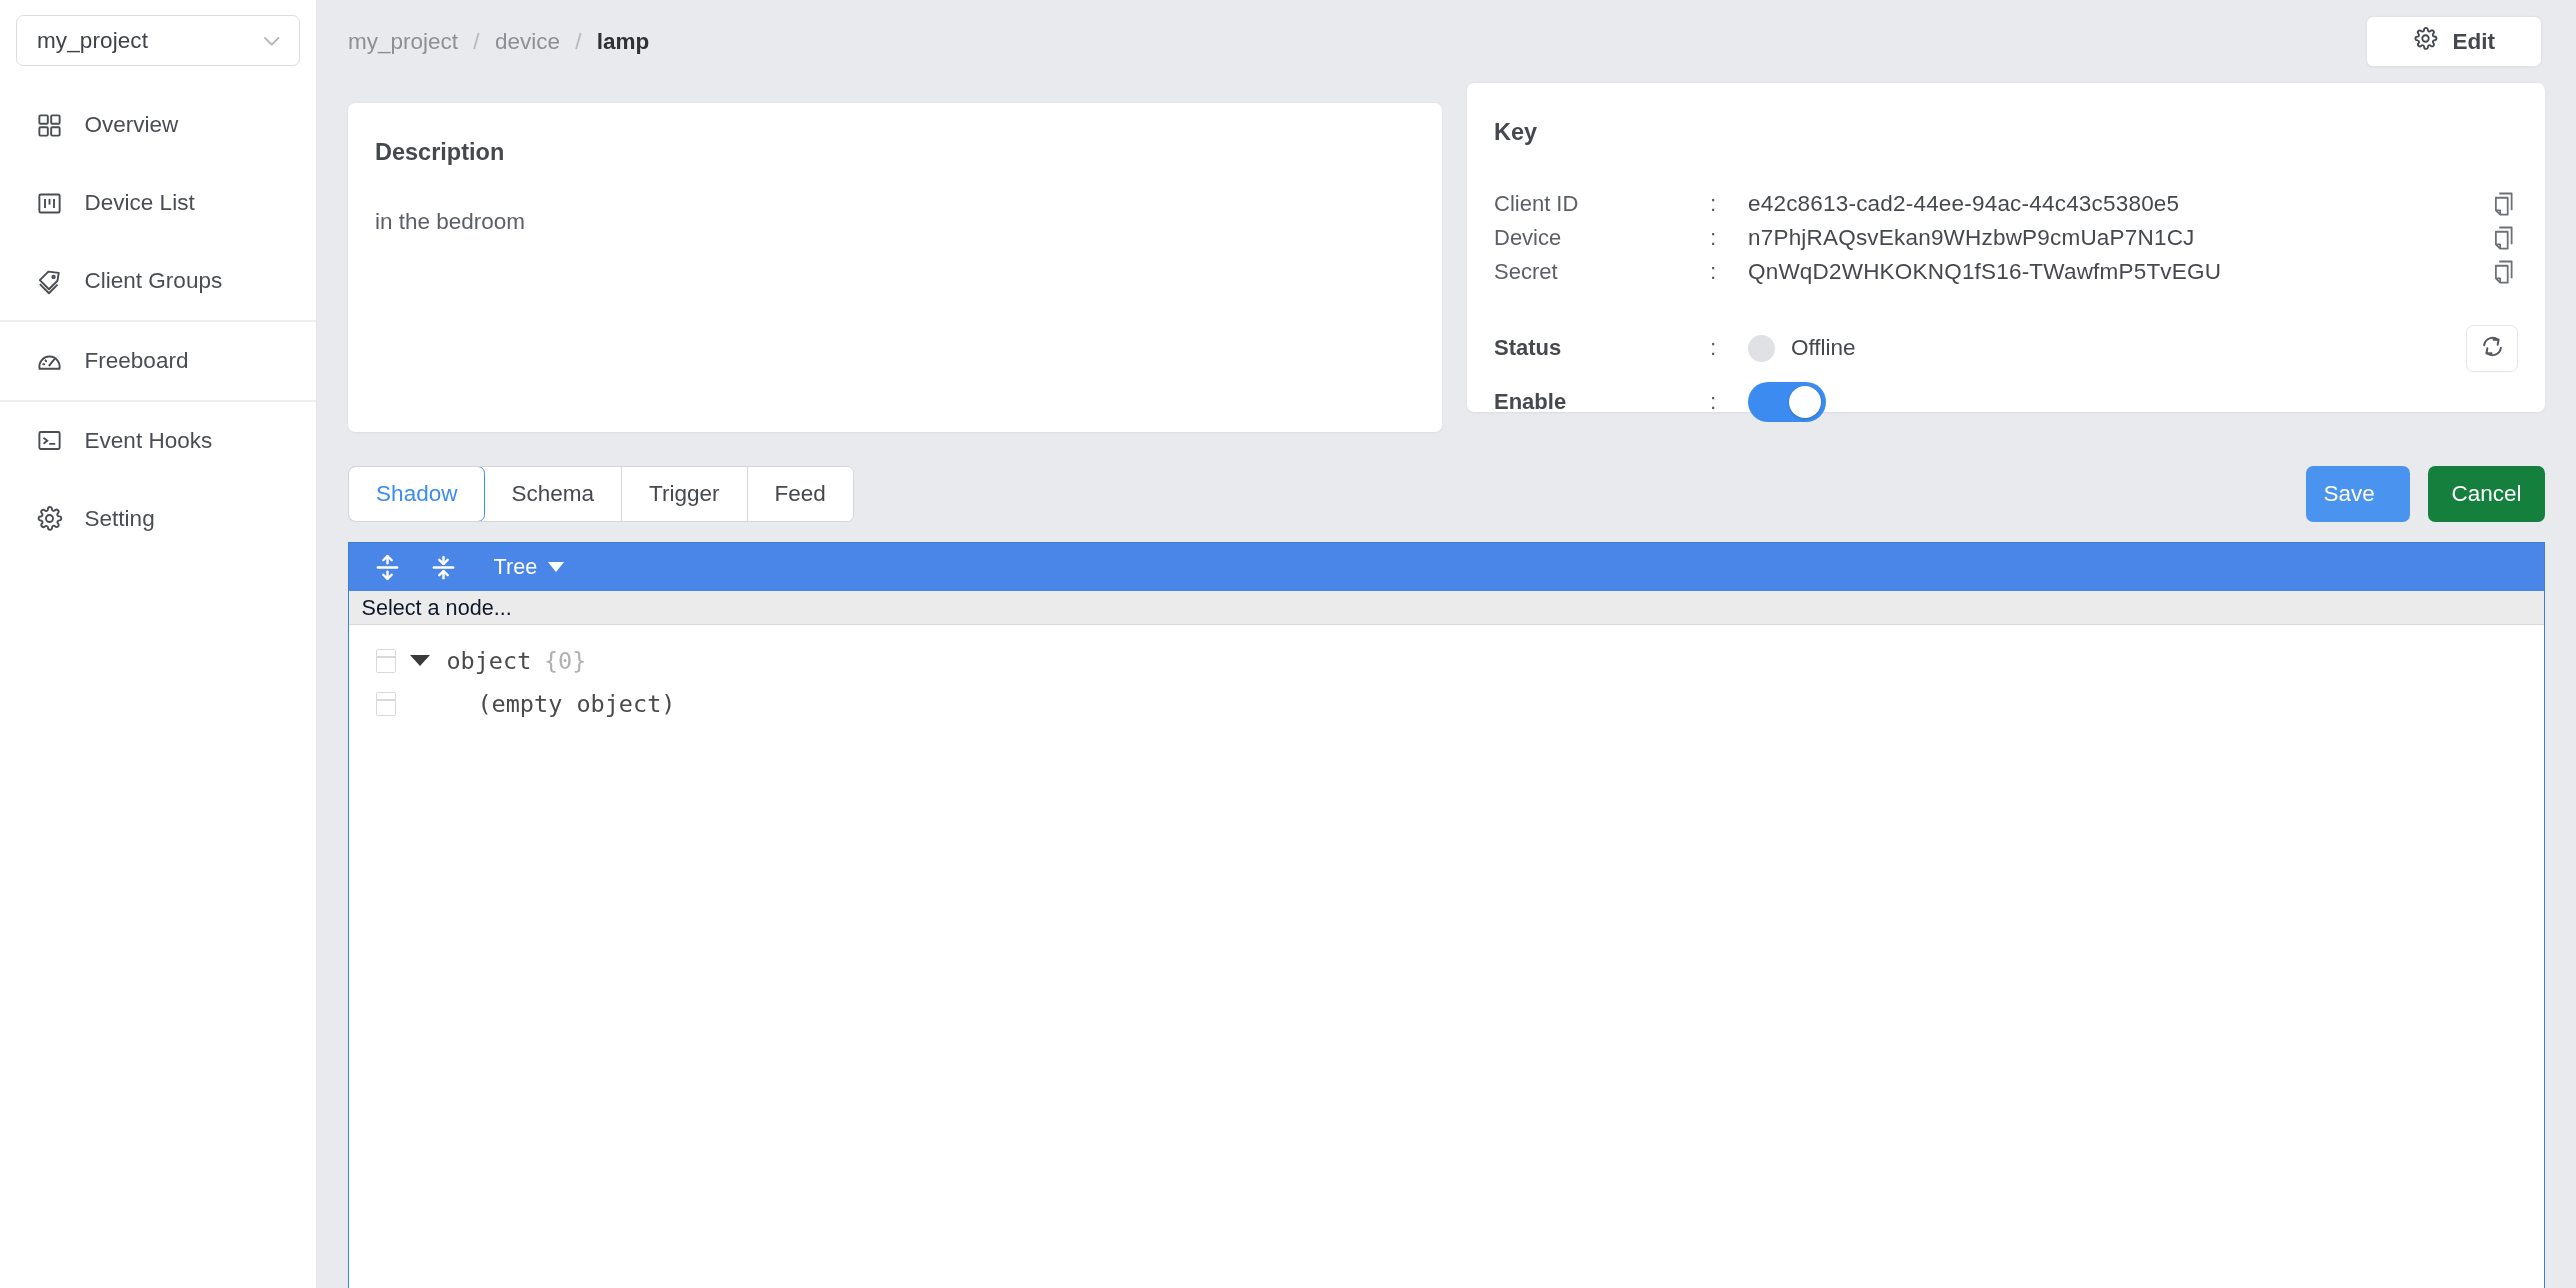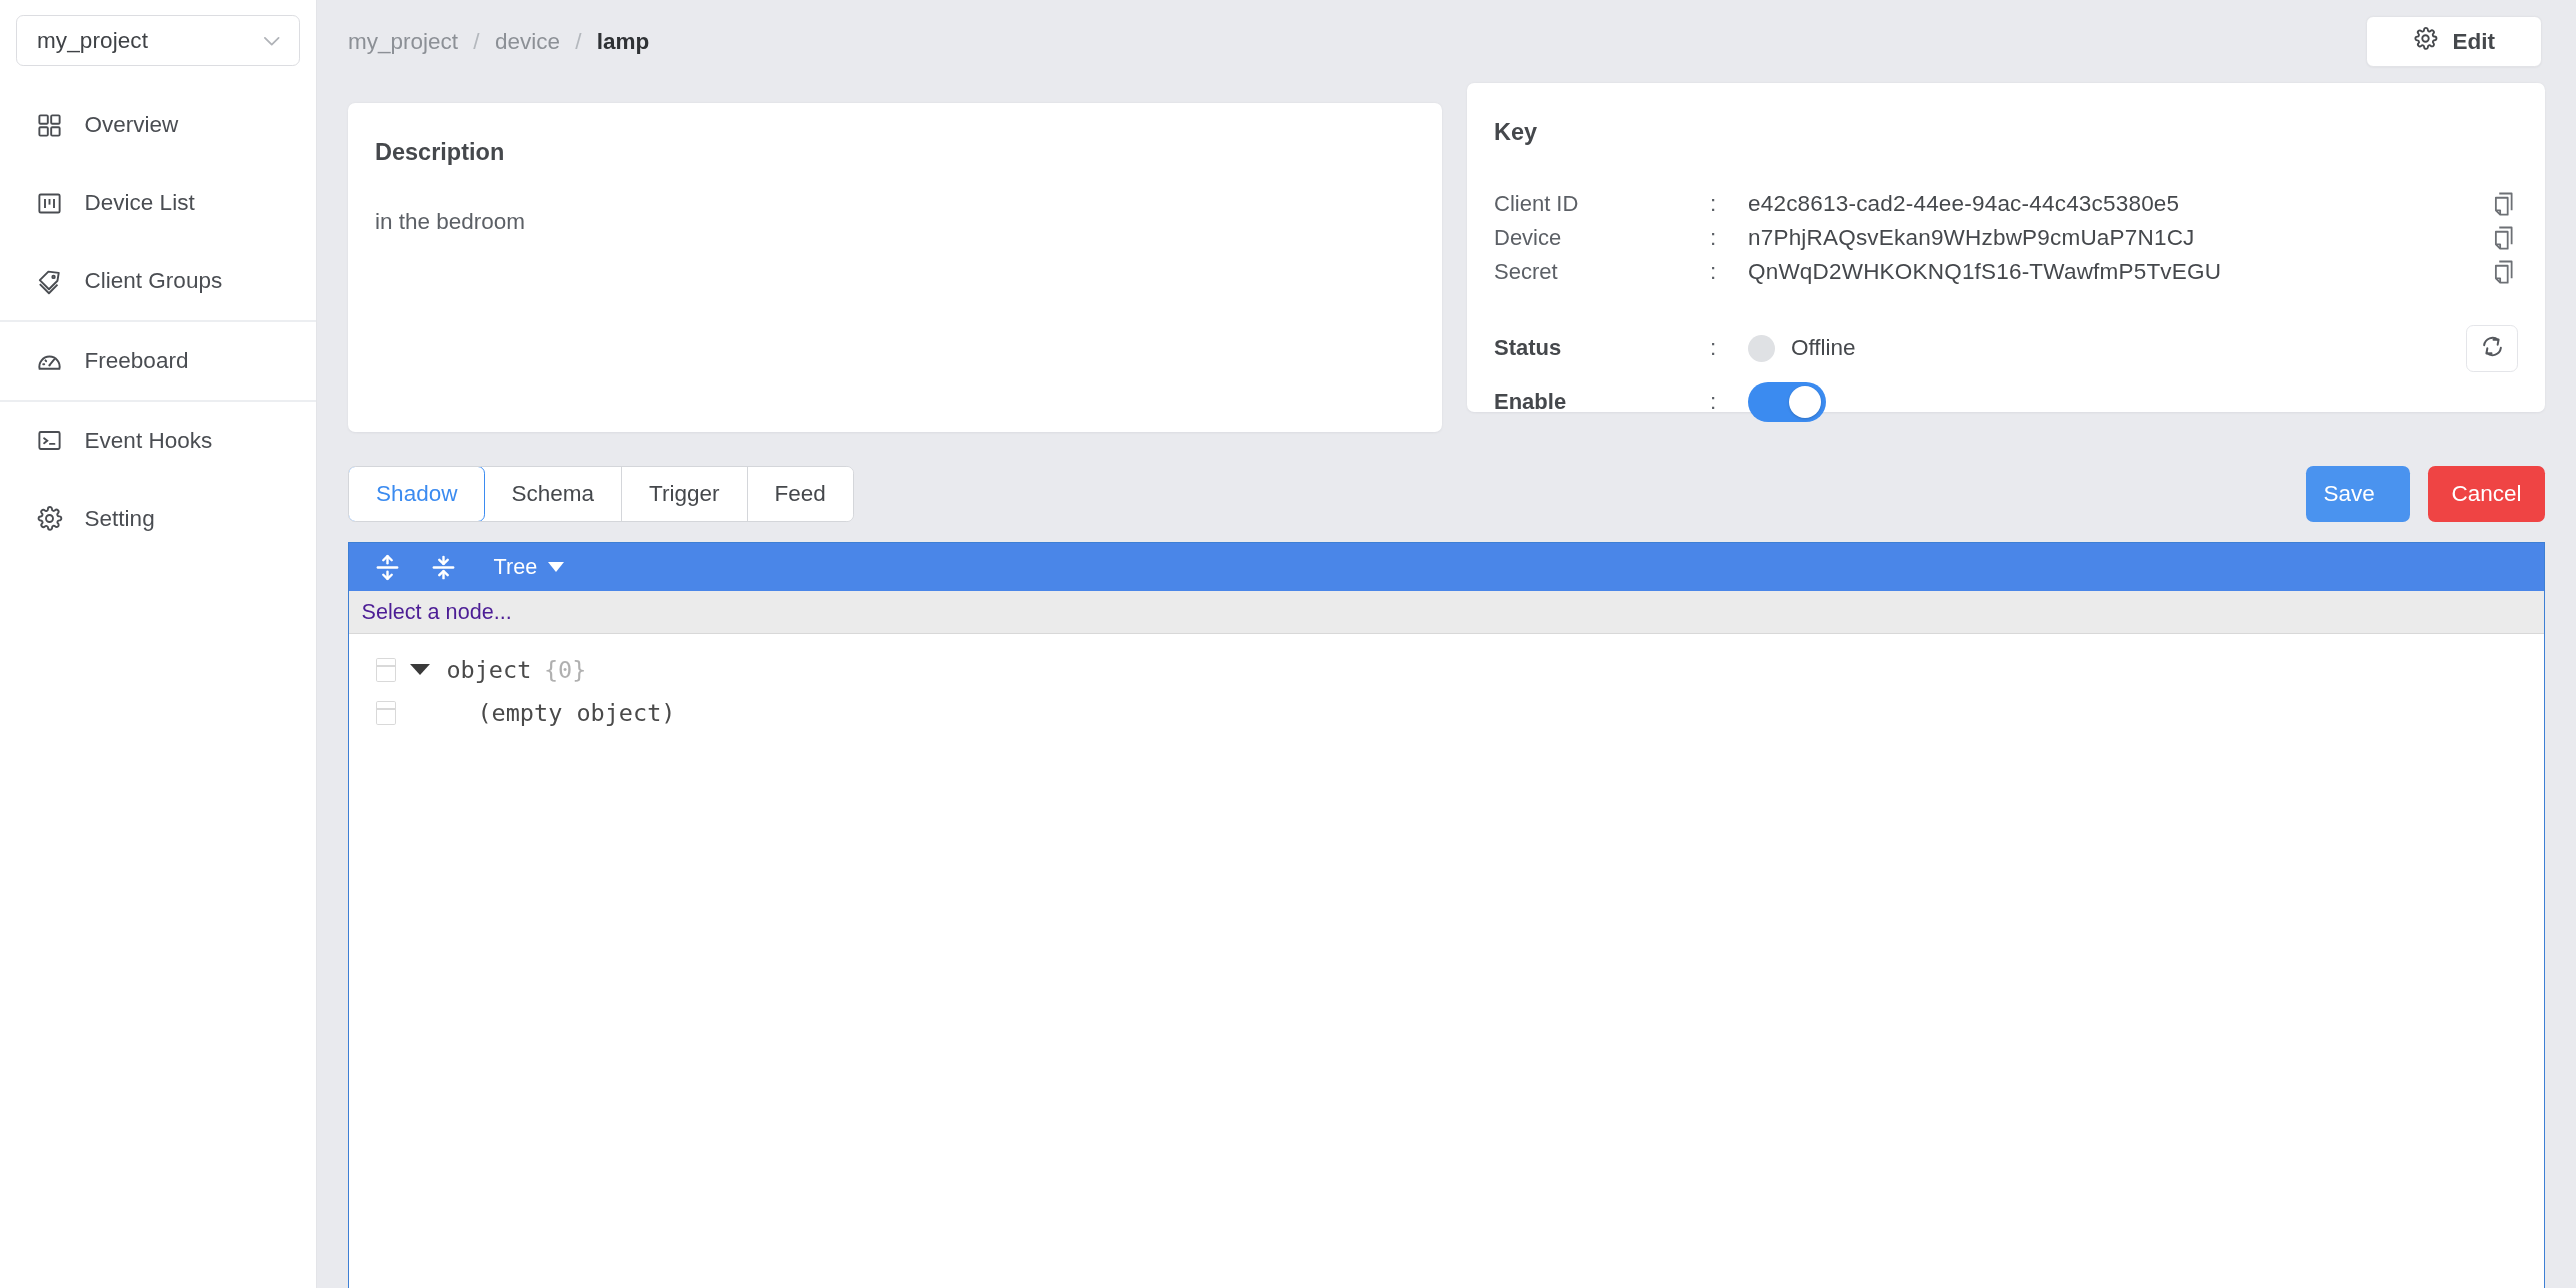--- a/index.html
+++ b/index.html
@@ -169,21 +169,21 @@
     z-index: 2;
   }
   .actions { margin-left: auto; display: flex; gap: 18px; }
   .btn {
     height: 56px; min-width: 104px; padding: 0 23.5px;
     border: none; border-radius: 7.2px;
     font-size: 22.5px; color: #fff; cursor: pointer;
     font-family: inherit;
   }
   .btn-save { background: #4a93ef; padding-left: 6px; }
-  .btn-cancel { background: #ef4444; }
+  .btn-cancel { background: #15803d; }
 
   
   .editor {
     margin: 20px 31px 0 31px;
     border: 0.9px solid #3d7fd4;
     background: #fff;
     height: 759px;
   }
   .editor-toolbar {
     height: 48px; background: #4a86e8;
@@ -196,25 +196,25 @@
     color: #ffffff; font-size: 21.6px; margin-left: 12.6px;
     display: flex; align-items: center; gap: 10.8px; cursor: pointer;
   }
   .caret-d {
     width: 0; height: 0;
     border-left: 8px solid transparent;
     border-right: 8px solid transparent;
     border-top: 10px solid #ffffff;
   }
   .node-bar {
-    height: 43px; background: #ebebeb;
+    height: 34px; background: #ebebeb;
     border-bottom: 0.9px solid #d8d8d8;
     display: flex; align-items: center;
     padding-left: 12.6px;
-    font-size: 21.6px; color: #4c1d95;
+    font-size: 21.6px; color: #0f172a;
   }
   .tree { padding-top: 14.4px; font-family: "DejaVu Sans Mono", monospace; }
   .tree-row { display: flex; align-items: center; height: 43px; padding-left: 27px; }
   .drag-h {
     width: 20px; height: 23.5px;
     border: 1.8px solid #d9d9d9; border-radius: 1.8px;
     margin-right: 14.4px; flex:0 0 20px; cursor: grab;
     position: relative;
   }
   .drag-h::after {

